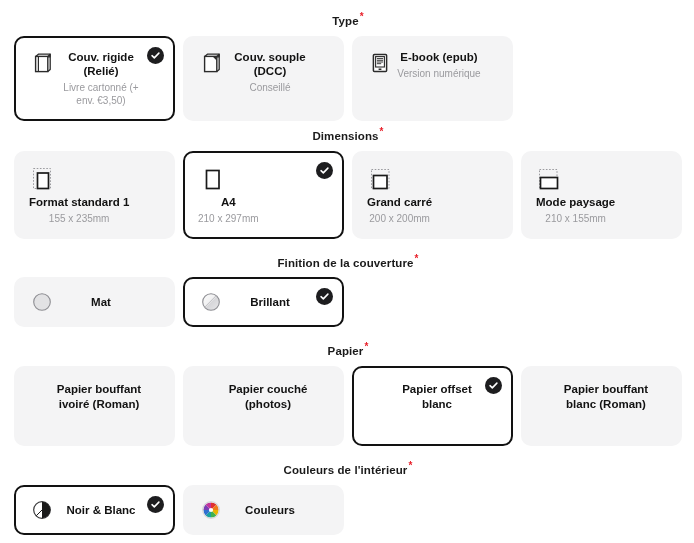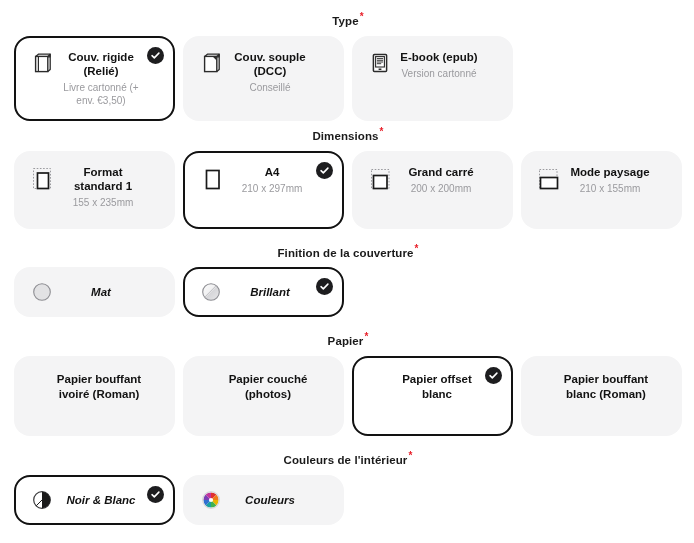--- a/index.html
+++ b/index.html
@@ -40,34 +40,34 @@
   .grid {
     display: grid;
     grid-template-columns: repeat(4, 161px);
     column-gap: 8px;
   }
 
   .card {
     position: relative;
     background: #f4f4f5;
     border: 2px solid transparent;
-    border-radius: 16px;
+    border-radius: 10px;
     padding: 12px 12px 12px 13px;
     display: flex;
     align-items: flex-start;
     min-height: 60px;
   }
   .card.selected {
     background: #ffffff;
     border-color: #121212;
   }
-  .card.tall { min-height: 78px; }
+  .card.tall { min-height: 78px; flex-direction: column; }
   .card.type { min-height: 78px; align-items: flex-start; }
   .card.paper { min-height: 80px; padding-top: 14px; }
-  .card.swatch-card { min-height: 46px; align-items: center; padding-top: 10px; padding-bottom: 10px; font-style: italic; }
+  .card.swatch-card { min-height: 46px; align-items: center; padding-top: 10px; padding-bottom: 10px; }
 
   .card-body { flex: 1 1 auto; min-width: 0; padding-right: 14px; }
 
   .card-title {
     font-size: 11.5px;
     font-weight: 600;
     color: #121212;
     line-height: 14px;
     margin: 0;
   }
@@ -162,21 +162,21 @@
         <div class="icon-wrap">
           <svg width="24" height="24" viewBox="0 0 24 24" fill="none">
             <rect x="5.4" y="3.4" width="13.2" height="17.2" rx="1" stroke="#2b2b2b" stroke-width="1.5" fill="#fff"></rect>
             <rect x="7.6" y="5.6" width="8.8" height="10.4" stroke="#2b2b2b" stroke-width="1.1" fill="#fff"></rect>
             <path d="M8.9 7.6 H15.1 M8.9 9.3 H15.1 M8.9 11 H15.1 M8.9 12.7 H13.2" stroke="#2b2b2b" stroke-width="0.95"></path>
             <rect x="10.6" y="17.5" width="2.8" height="1.5" fill="#2b2b2b"></rect>
           </svg>
         </div>
         <div class="card-body">
           <div class="card-title">E-book (epub)</div>
-          <div class="card-sub">Version cartonné</div>
+          <div class="card-sub">Version numérique</div>
         </div>
       </div>
 
     </div>
   </div>
 
   <div class="section s-dim">
     <div class="section-label">
       <span>Dimensions</span><span class="req">*</span>
     </div>

